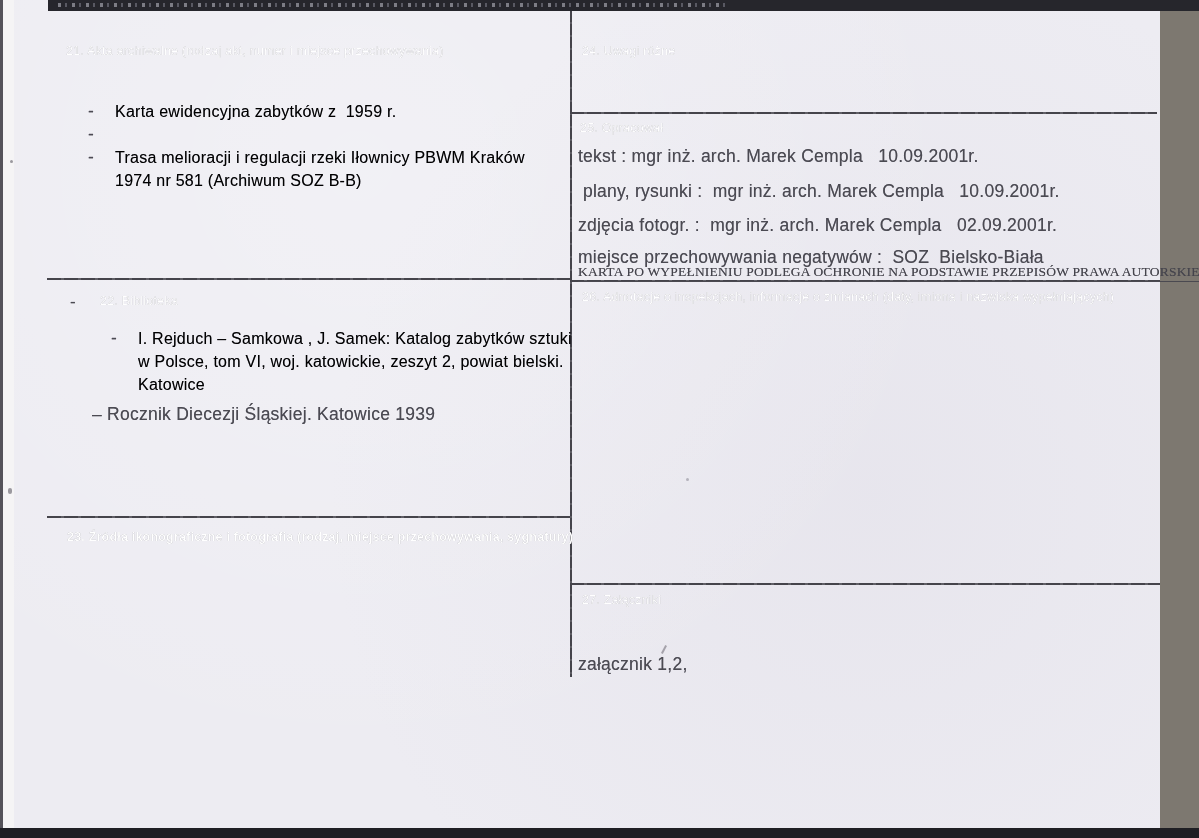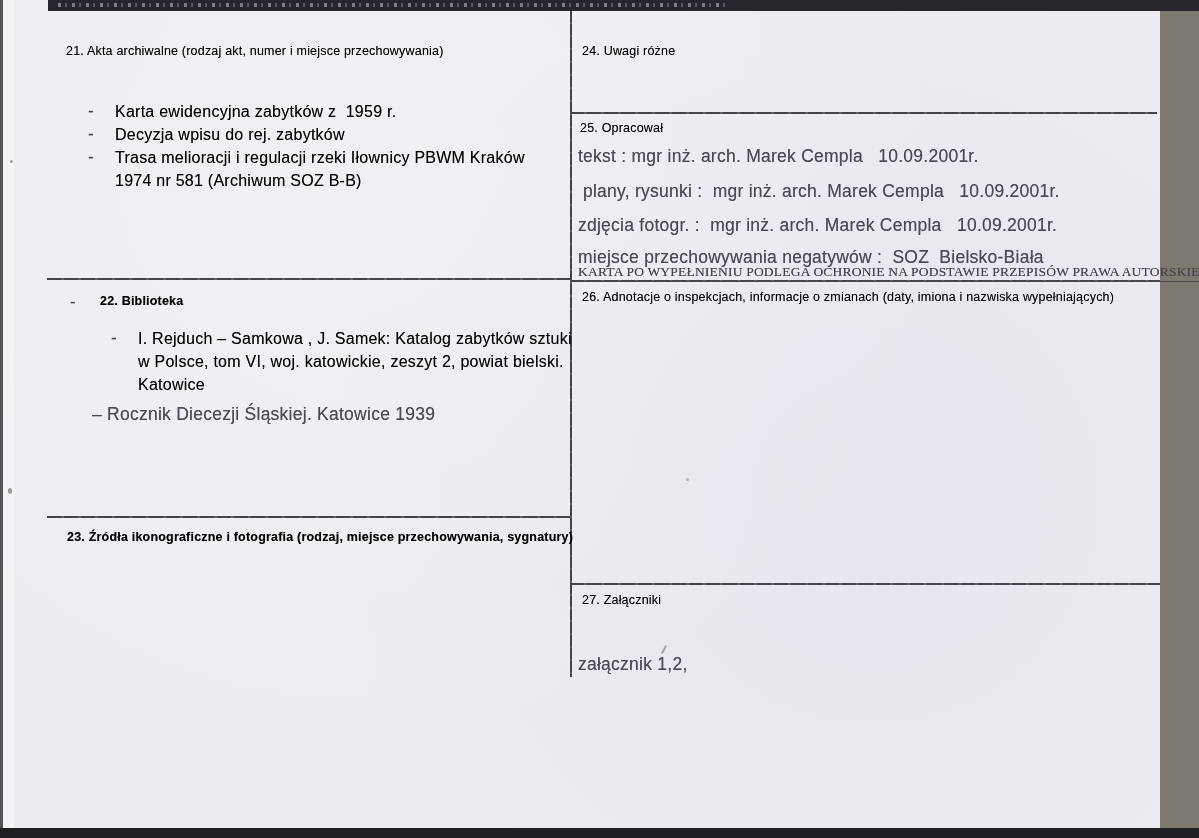--- a/index.html
+++ b/index.html
@@ -36,21 +36,21 @@
     position:absolute;height:2px;
     background:repeating-linear-gradient(90deg,#45444b 0 14px,#605f66 14px 17px);
   }
   #hl-21-22{left:47px;width:523px;top:278px;}
   #hl-22-23{left:47px;width:523px;top:516px;}
   #hl-24-25{left:570px;width:587px;top:112px;}
   #hl-25-26{left:570px;width:590px;top:280px;}
   #hl-26-27{left:570px;width:590px;top:583px;}
   
   .sec-label{
-    position:absolute;font-size:12.5px;color:#000000;letter-spacing:.2px;
+    position:absolute;font-size:12.5px;color:#ffffff;letter-spacing:.2px;
     white-space:pre-wrap;text-shadow:0 0 .5px rgba(70,70,80,.55);
   }
   .content{
     position:absolute;font-size:17.5px;color:#4b4a52;line-height:23px;
     white-space:pre-wrap;letter-spacing:.25px;text-shadow:0 0 .6px rgba(70,70,85,.6);
   }
   .bullet-list{position:absolute;display:flex;flex-direction:column;}
   .bullet-row{display:flex;}
   .bullet-row .dash{
     width:27px;flex:0 0 27px;font-size:17.5px;color:#4b4a52;line-height:23px;
@@ -95,50 +95,49 @@
 
   <div class="sec-label" style="left:66px;top:44px;">21. Akta archiwalne (rodzaj akt, numer i miejsce przechowywania)</div>
 
   <div class="bullet-list" style="left:88px;top:100px;">
     <div class="bullet-row">
       <span class="dash">-</span>
       <span class="txt">Karta ewidencyjna zabytków z  1959 r.</span>
     </div>
     <div class="bullet-row">
       <span class="dash">-</span>
-      <span class="txt">Decyzja wpisu do rej. zabytków</span>
     </div>
     <div class="bullet-row">
       <span class="dash">-</span>
       <span class="txt">Trasa melioracji i regulacji rzeki Iłownicy PBWM Kraków
 1974 nr 581 (Archiwum SOZ B-B)</span>
     </div>
   </div>
 
   <div class="stray-dash" style="left:70px;top:292px;">-</div>
-  <div class="sec-label" style="left:100px;top:294px;font-weight:bold;">22. Biblioteka</div>
+  <div class="sec-label" style="left:100px;top:294px;">22. Biblioteka</div>
 
   <div class="bullet-list" style="left:111px;top:327px;">
     <div class="bullet-row">
       <span class="dash">-</span>
       <span class="txt">I. Rejduch – Samkowa , J. Samek: Katalog zabytków sztuki
 w Polsce, tom VI, woj. katowickie, zeszyt 2, powiat bielski.
 Katowice</span>
     </div>
   </div>
   <div class="content" style="left:92px;top:403px;text-align:center;">– Rocznik Diecezji Śląskiej. Katowice 1939</div>
 
   <div class="sec-label" style="left:67px;top:530px;font-weight:bold;">23. Źródła ikonograficzne i fotografia (rodzaj, miejsce przechowywania, sygnatury)</div>
 
   <div class="sec-label" style="left:582px;top:44px;text-align:right;">24. Uwagi różne</div>
 
   <div class="sec-label" style="left:580px;top:121px;">25. Opracował</div>
   <div class="content" style="left:578px;top:145px;text-align:center;">tekst : mgr inż. arch. Marek Cempla   10.09.2001r.</div>
   <div class="content" style="left:583px;top:180px;">plany, rysunki :  mgr inż. arch. Marek Cempla   10.09.2001r.</div>
-  <div class="content" style="left:578px;top:214px;">zdjęcia fotogr. :  mgr inż. arch. Marek Cempla   10.09.2001r.</div>
+  <div class="content" style="left:578px;top:214px;">zdjęcia fotogr. :  mgr inż. arch. Marek Cempla   02.09.2001r.</div>
   <div class="content" style="left:578px;top:246px;">miejsce przechowywania negatywów :  SOZ  Bielsko-Biała</div>
   <div class="notice" style="left:578px;top:264px;">KARTA PO WYPEŁNIENIU PODLEGA OCHRONIE NA PODSTAWIE PRZEPISÓW PRAWA AUTORSKIEGO</div>
 
   <div class="sec-label" style="left:582px;top:290px;">26. Adnotacje o inspekcjach, informacje o zmianach (daty, imiona i nazwiska wypełniających)</div>
 
   <div class="sec-label" style="left:582px;top:593px;">27. Załączniki</div>
   <div class="content" style="left:578px;top:619px;margin-top:34px;">załącznik 1,2,</div>
 
   <div class="speck" id="speck-a"></div>
   <div class="speck" id="speck-b"></div>

